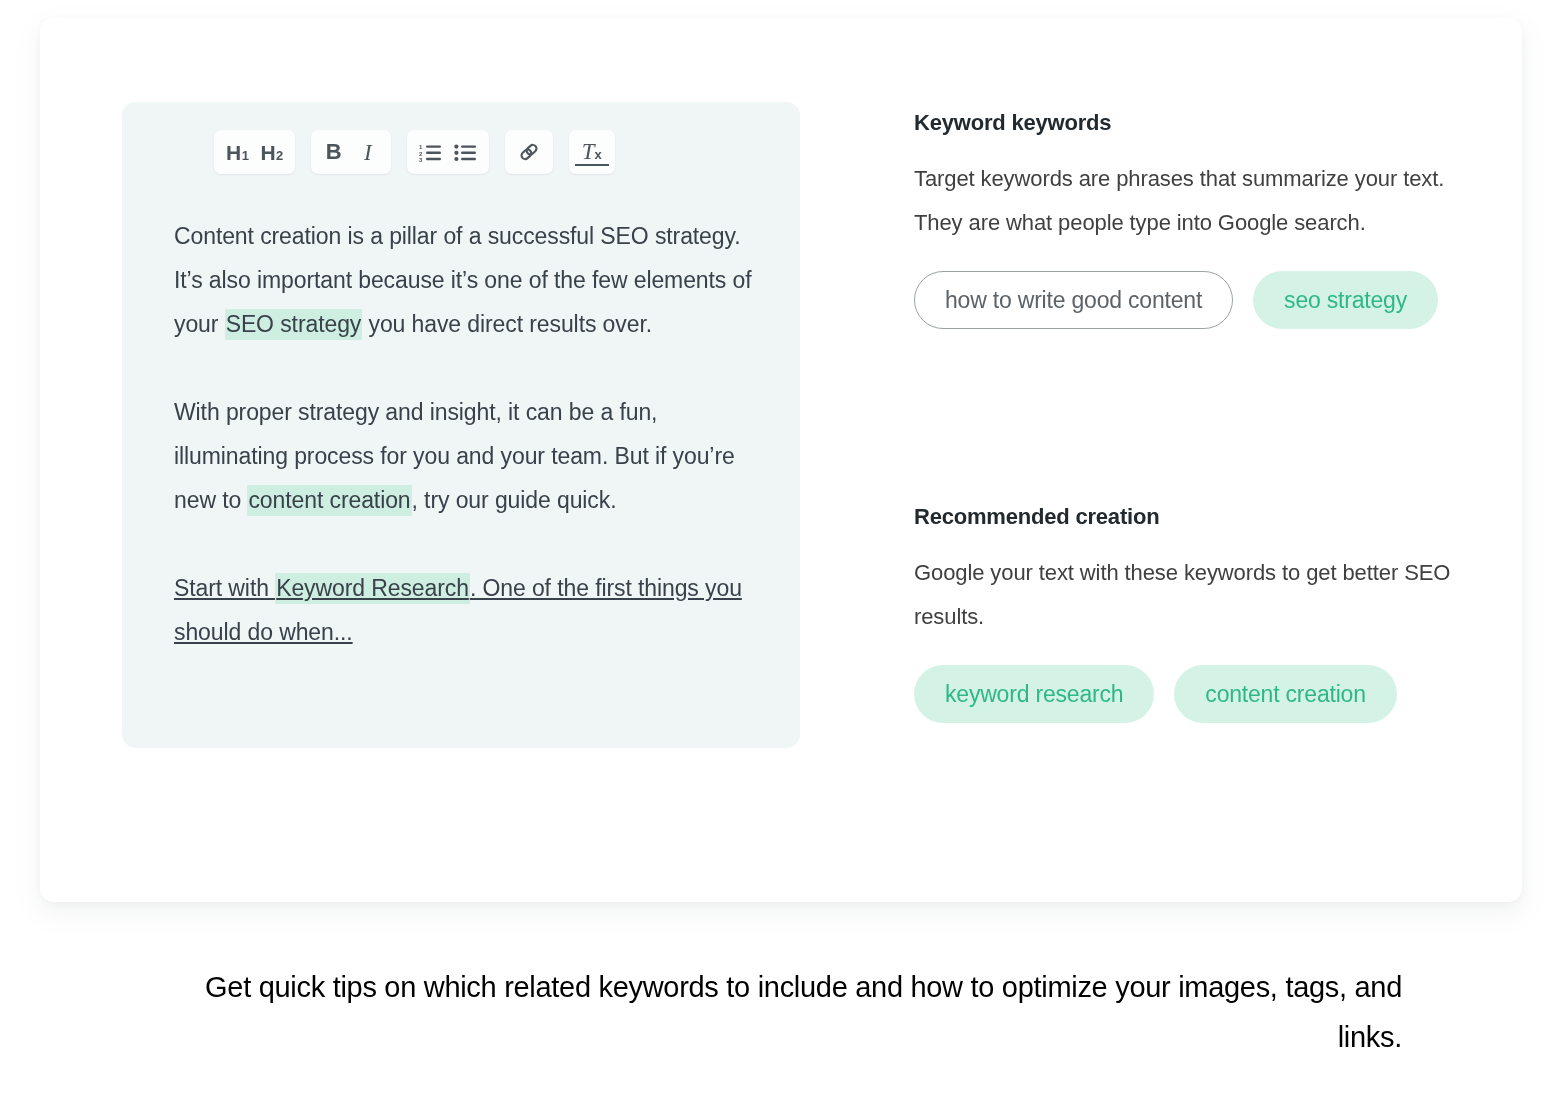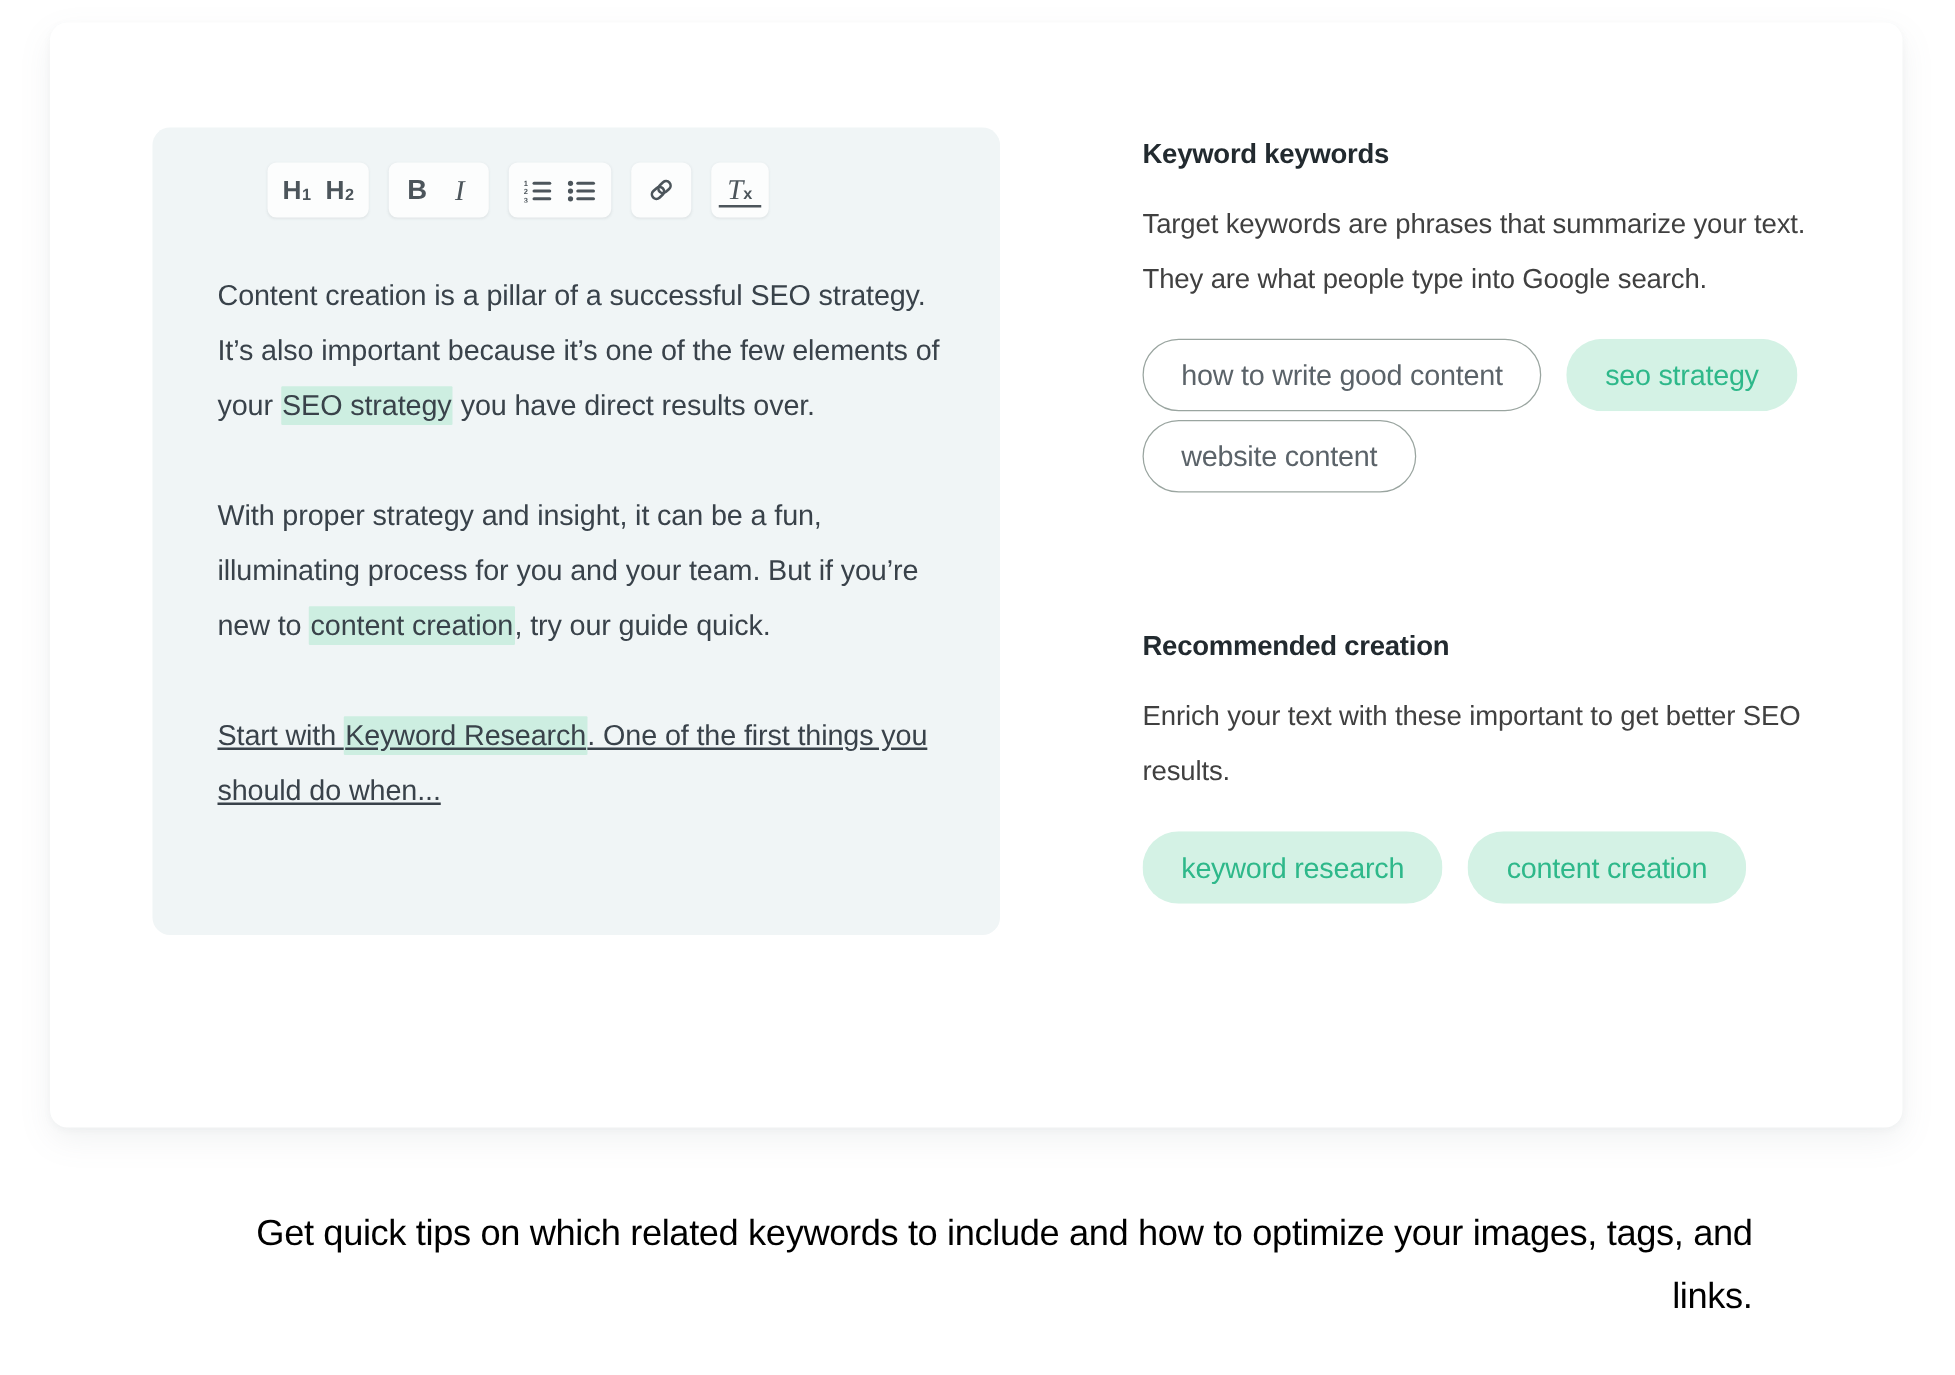--- a/index.html
+++ b/index.html
@@ -170,21 +170,21 @@
     font-size: 22px;
     line-height: 44px;
     color: #404040;
     letter-spacing: -0.1px;
     max-width: 560px;
   }
 
   .pill-row {
     display: flex;
     flex-wrap: wrap;
-    gap: 7px 20px;
+    gap: 18px 20px;
     margin-top: 26px;
     width: 640px;
   }
 
   .pill {
     display: inline-flex;
     align-items: center;
     height: 58px;
     padding: 0 30px;
     border-radius: 30px;
@@ -305,27 +305,26 @@
     </div>
 
     <div class="keywords-panel">
 
       <div class="kw-section target">
         <div class="kw-title">Keyword keywords</div>
         <div class="kw-desc">Target keywords are phrases that summarize your text. They are what people type into Google search.</div>
         <div class="pill-row">
           <span class="pill outline">how to write good content</span>
           <span class="pill filled">seo strategy</span>
-          <span class="pill outline">website content</span>
         </div>
       </div>
 
       <div class="kw-section recommended">
         <div class="kw-title">Recommended creation</div>
-        <div class="kw-desc">Enrich your text with these important to get better SEO results.</div>
+        <div class="kw-desc">Google your text with these keywords to get better SEO results.</div>
         <div class="pill-row">
           <span class="pill filled">keyword research</span>
           <span class="pill filled">content creation</span>
         </div>
       </div>
 
     </div>
 
   </div>
 

